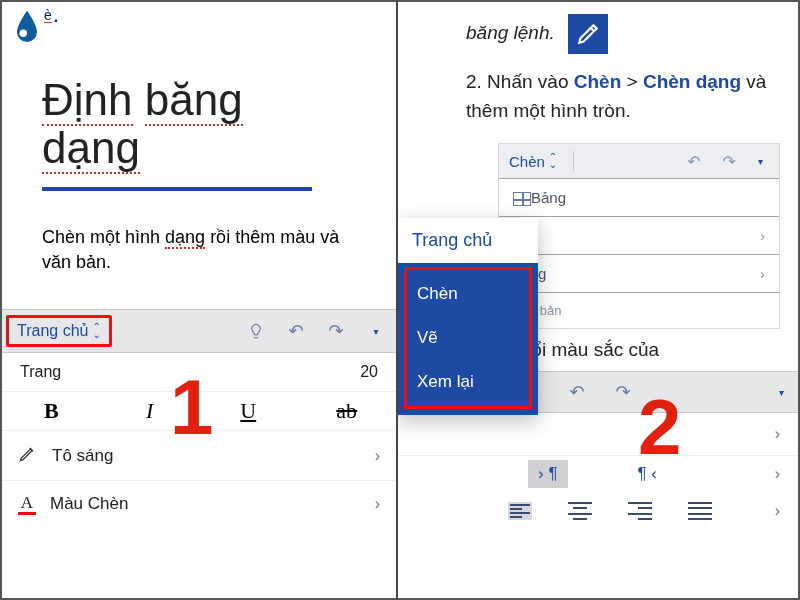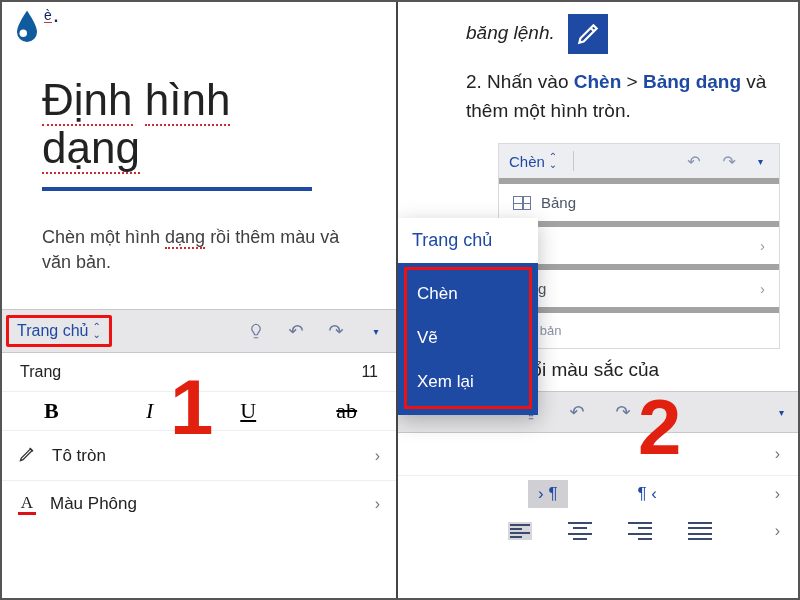--- a/index.html
+++ b/index.html
@@ -12,21 +12,21 @@
   
   .logo-row { display:flex; align-items:flex-start; padding: 6px 10px 0 10px; gap:2px;}
   .drop { width:30px; height:38px; position:relative; }
   .drop svg { width:100%; height:100%; }
   .logo-e { font-size:14px; color:#10235f; border-bottom:1px solid #c33; display:inline-block; line-height:1; }
   .logo-dot { color:#0f2a6b; font-weight:bold; }
   .doc { padding: 10px 40px 10px 40px; }
   .title { font-size: 44px; line-height:1.1; color:#222; margin: 20px 0 6px; font-weight:400; }
   .title .word { border-bottom: 2px dotted #cc2c2c; }
   .title-underline { height:4px; background:#1f4aa3; width: 270px; margin-top: 14px; }
-  .doc-sub { font-size:18px; color:#404040; margin-top: 34px; line-height:1.4; }
+  .doc-sub { font-size:18px; color:#000000; margin-top: 34px; line-height:1.4; }
   .doc-sub .redwave { border-bottom: 2px dotted #cc2c2c; }
   .ribbon { background:#e7e7ea; border-top:1px solid #c9c9cc; border-bottom:1px solid #c9c9cc; display:flex; align-items:center; height:44px; margin-top:24px; }
   .ribbon .tab { display:flex; align-items:center; gap:4px; color:#1f4aa3; font-size:16px; padding:4px 8px; margin-left:4px; border:2px solid #e7e7ea; border-radius:2px; }
   .ribbon .tab.redbox { border:3px solid #e11; }
   .ribbon .spacer { flex:1; }
   .ribbon .icon-btn { width:40px; display:flex; justify-content:center; color:#6a7a9e; font-size:18px; }
   .updown { display:flex; flex-direction:column; font-size:10px; line-height:8px; color:#1f4aa3; }
   .fontrow { display:flex; align-items:center; padding:10px 18px; font-size:16px; color:#222; border-bottom:1px solid #eee; }
   .fontrow .fs { margin-left:auto; }
   .formatrow { display:flex; align-items:center; padding: 6px 0 6px 0; border-bottom:1px solid #eee; }
@@ -49,21 +49,21 @@
   .pen-sq { display:inline-flex; width:40px; height:40px; background:#1f4aa3; vertical-align:middle; margin-left:8px; align-items:center; justify-content:center; }
   .pen-sq svg { width:26px; height:26px; stroke:#fff; fill:none; }
   .step2 { margin-top: 14px; }
   .blue-b { color:#1f4aa3; font-weight:700; }
   .mini-ribbon { margin: 18px 18px 0 100px; border:1px solid #d9d9dc; }
   .mini-ribbon .hdr { background:#eceef2; display:flex; align-items:center; height:34px; padding:0 10px; gap:10px; }
   .mini-ribbon .hdr .tabname { color:#1f4aa3; font-size:15px; display:flex; align-items:center; gap:4px; }
   .mini-ribbon .hdr .sep { width:1px; height:20px; background:#c7c7cc; margin:0 6px; }
   .mini-ribbon .hdr .sp { flex:1; }
   .mini-ribbon .hdr .ic { color:#8a95ad; font-size:16px; padding:0 6px; }
-  .mini-row { display:flex; align-items:center; padding:10px 14px; color:#4d5666; font-size:15px; border-top:6px solid #a3a3a3; gap:10px; }
+  .mini-row { display:flex; align-items:flex-end; padding:10px 14px; color:#4d5666; font-size:15px; border-top:1px solid #a3a3a3; }
   .mini-row .chev { margin-left:auto; color:#999; }
   .table-icon { display:inline-block; width:18px; height:14px; border:1.5px solid #6a7a9e; position:relative; }
   .table-icon::before, .table-icon::after { content:""; position:absolute; background:#6a7a9e; }
   .table-icon::before { top:50%; left:0; right:0; height:1.5px; }
   .table-icon::after { left:50%; top:0; bottom:0; width:1.5px; }
 
   .right-body-text { padding: 10px 30px 0 108px; font-size:19px; color:#222; }
 
   .right-ribbon2 { margin-top:10px; background:#e7e7ea; border-top:1px solid #c9c9cc; border-bottom:1px solid #c9c9cc; height:42px; display:flex; align-items:center; padding-left:110px; }
   .right-ribbon2 .icon-btn { width:46px; display:flex; justify-content:center; color:#6a7a9e; font-size:18px; }
@@ -102,21 +102,21 @@
             <circle cx="9" cy="20" r="3" fill="#fff"></circle>
           </svg>
       </span>
       <span class="logo-e">è</span>
         <span class="logo-dot">.</span>
     </div>
 
     <div class="doc">
       <div class="title">
         <span class="word">Định</span>
-        <span class="word">hình</span><br>
+        <span class="word">băng</span><br>
         <span class="word">dạng</span>
         <div class="title-underline"></div>
       </div>
       <p class="doc-sub">
         <span>Chèn một hình </span><span class="redwave">dạng</span><span> rồi thêm màu và văn bản.</span>
       </p>
     </div>
 
     <div class="ribbon">
       <div class="tab redbox">
@@ -132,64 +132,64 @@
             <path d="M9 21h6M10 17h4M12 3a6 6 0 0 0-4 10c1 1 2 2 2 4h4c0-2 1-3 2-4a6 6 0 0 0-4-10z"></path>
           </svg>
       </div>
       <div class="icon-btn">↶</div>
       <div class="icon-btn">↷</div>
       <div class="icon-btn" style="color:#1f4aa3;font-size:10px;">▾</div>
     </div>
 
     <div class="fontrow">
       <span>Trang</span>
-      <span class="fs">11</span>
+      <span class="fs">20</span>
     </div>
 
     <div class="formatrow">
       <div class="cell cellB">B</div>
       <div class="cell cellI">I</div>
       <div class="cell cellU">U</div>
       <div class="cell cellS">ab</div>
     </div>
 
     <div class="menurow">
       <span class="pen-icon">
         <svg viewBox="0 0 24 24" fill="none" stroke="#333" stroke-width="1.6">
             <path d="M3 21l3-1 11-11-2-2L4 18l-1 3z"></path>
             <path d="M14 6l4 4"></path>
           </svg>
       </span>
-      <span>Tô tròn</span>
+      <span>Tô sáng</span>
       <span class="chev">›</span>
     </div>
 
     <div class="menurow" style="border-bottom:none;">
       <span class="a-icon">
         <span style="font-family:serif;font-size:17px;border-bottom:1px solid #333;">A</span>
         <span class="a-underline"></span>
       </span>
-      <span>Màu Phông</span>
+      <span>Màu Chèn</span>
       <span class="chev">›</span>
     </div>
 
     <div class="big-num" style="left:168px; top:360px;">1</div>
   </div>
 
   <div class="panel panel-right">
     <div class="right-top">
       <span class="bang">băng lệnh.</span>
       <span class="pen-sq">
         <svg viewBox="0 0 24 24" stroke-width="2">
             <path d="M4 20l4-1L20 7l-3-3L5 16l-1 4z"></path>
             <path d="M14 6l4 4"></path>
           </svg>
       </span>
       <div class="step2">
-        <span>2. Nhấn vào </span><span class="blue-b">Chèn</span><span> &gt; </span><span class="blue-b">Bảng dạng</span><span> và thêm một hình tròn.</span>
+        <span>2. Nhấn vào </span><span class="blue-b">Chèn</span><span> &gt; </span><span class="blue-b">Chèn dạng</span><span> và thêm một hình tròn.</span>
       </div>
     </div>
 
     <div class="mini-ribbon">
       <div class="hdr">
         <span class="tabname">
           <span>Chèn</span>
           <span class="updown">
               <span>⌃</span>
               <span>⌄</span>

